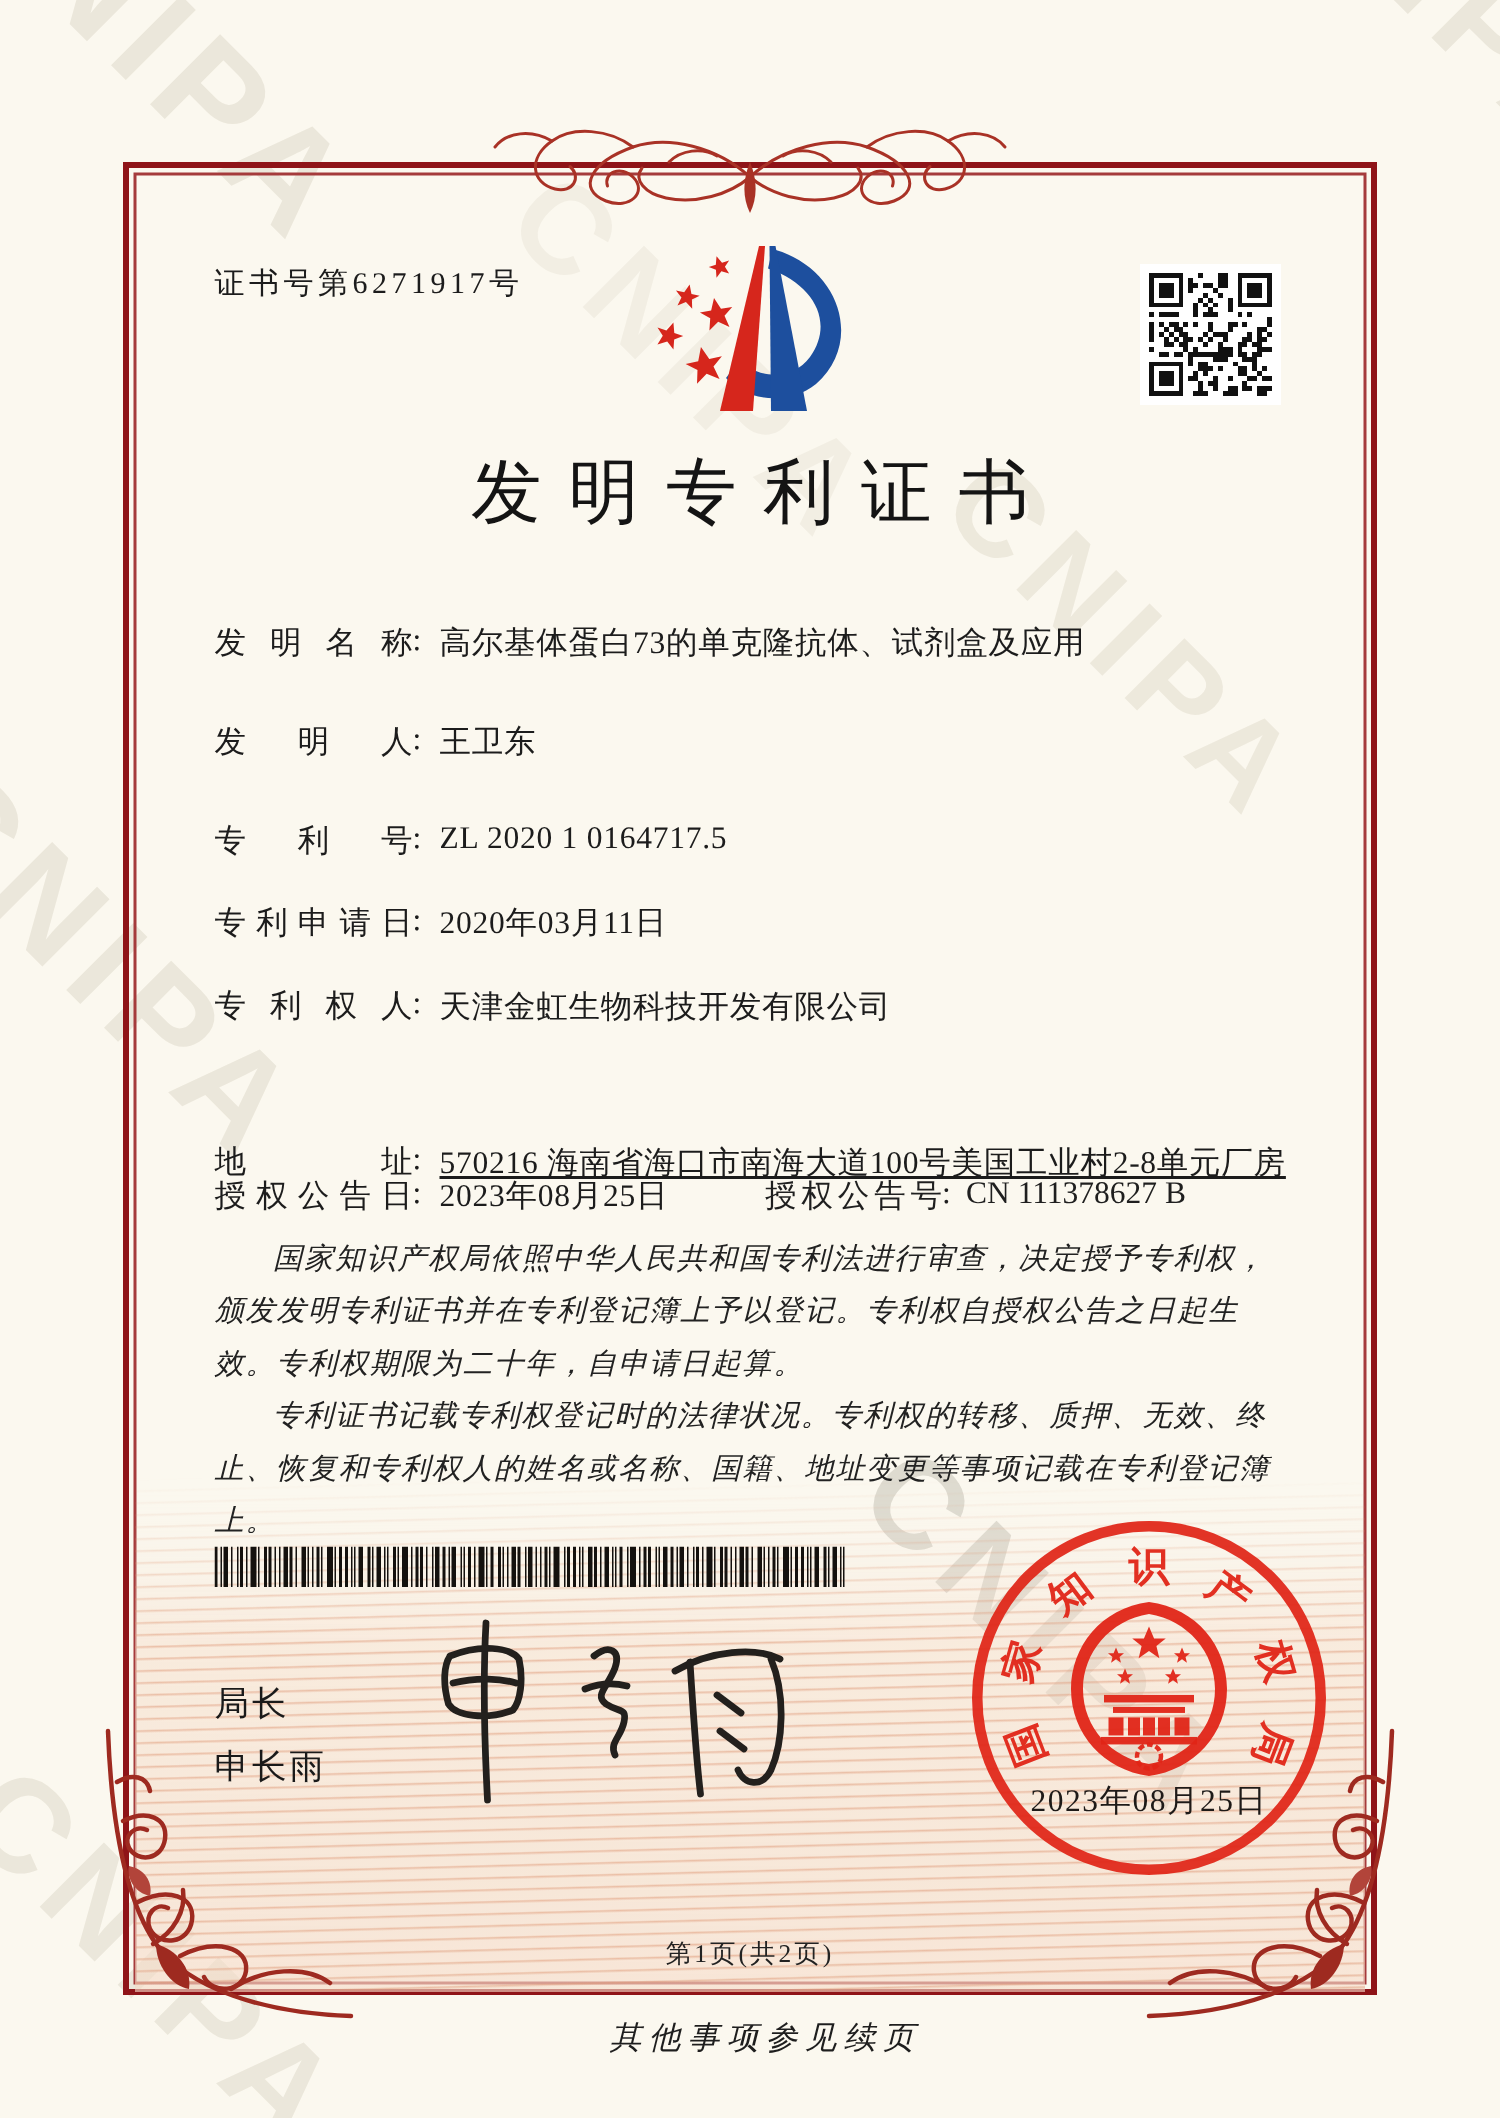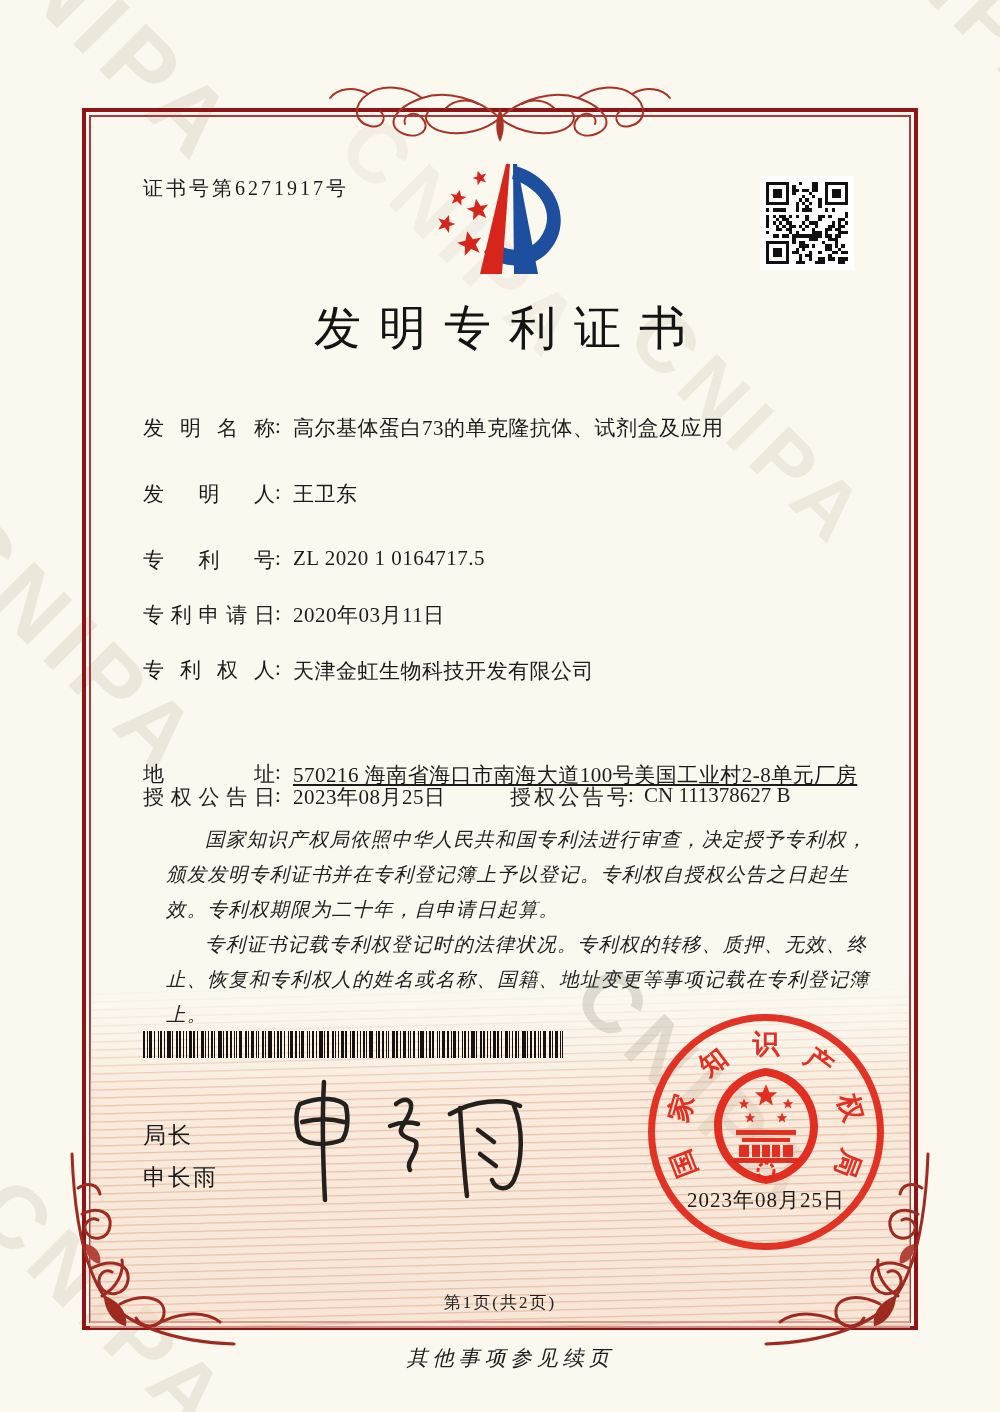--- a/index.html
+++ b/index.html
@@ -75,21 +75,20 @@
   .grant-no { position:absolute; left:510px; top:783px; display:flex; font-size:21px; }
   .grant-no .lbl { width:118px; text-align:justify; text-align-last:justify; flex:none; }
   .grant-no .colon { width:16px; flex:none; }
 
   
   .para {
     position:absolute; left:143px; width:718px;
     font-size:19.5px; line-height:35px; letter-spacing:1.2px;
     font-style:italic; color:#222;
     text-indent:2em;
-    margin-left:23px;
   }
 
   
   .barcode { position:absolute; left:143px; top:1031px; width:424px; height:27px; }
   .officer { position:absolute; left:143px; font-size:23px; letter-spacing:2px;
              font-family:"Liberation Sans","DejaVu Sans",sans-serif; color:#1a1a1a; }
   .sig { position:absolute; left:278px; top:1062px; }
 
   
   .seal { position:absolute; left:648px; top:1014px; width:236px; height:236px; }

